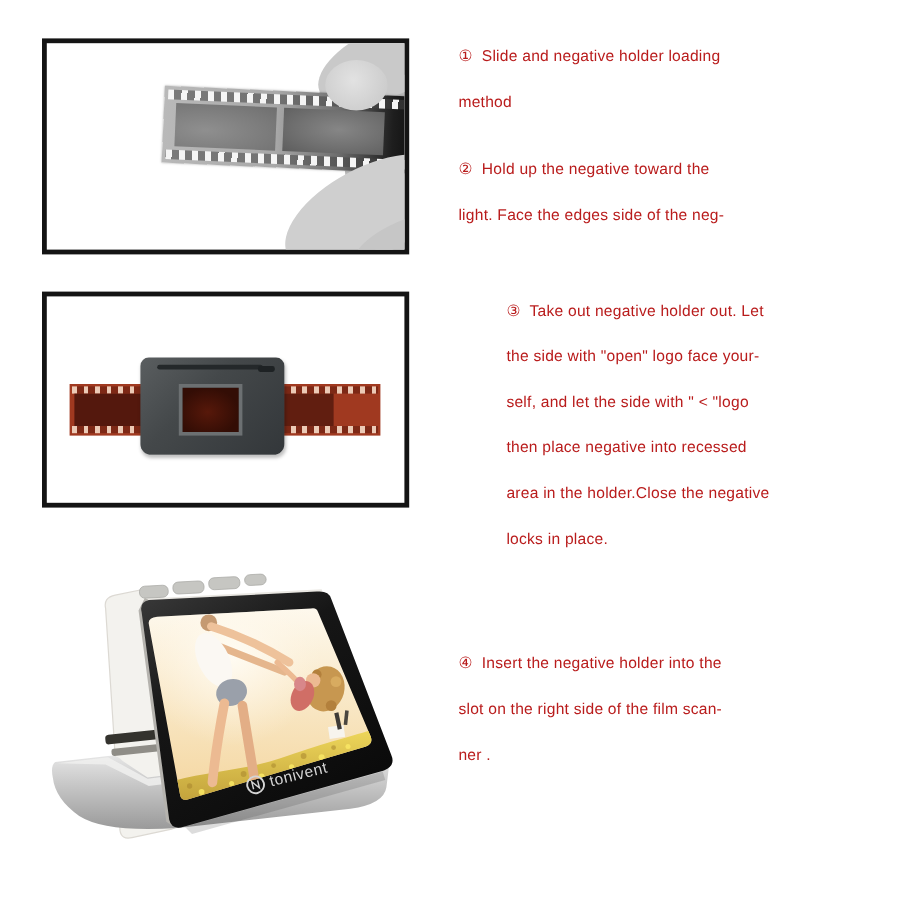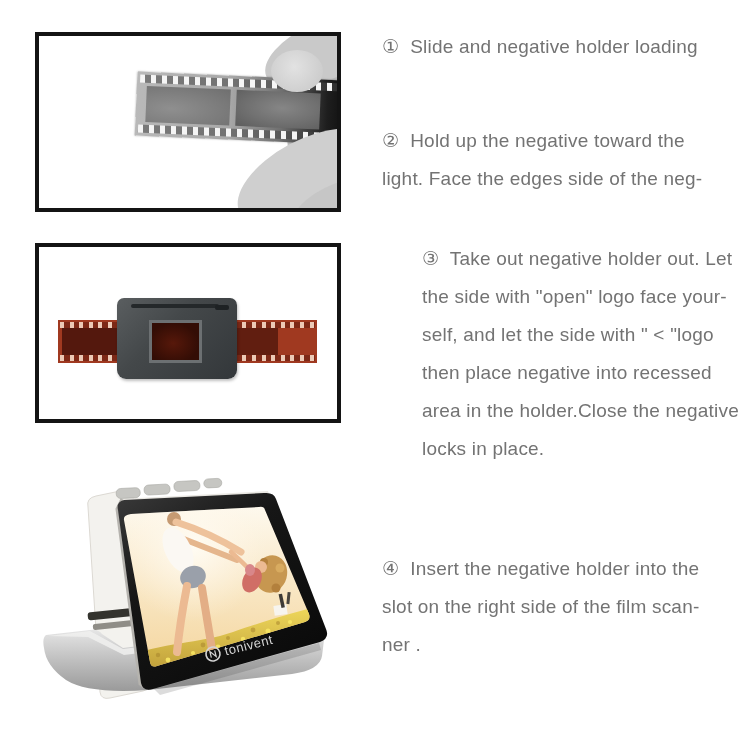--- a/index.html
+++ b/index.html
@@ -1,19 +1,19 @@
 <!DOCTYPE html>
 <html><head>
 <meta charset="utf-8">
 <style>
   html,body{margin:0;padding:0;background:#ffffff;}
   .canvas{position:relative;width:750px;height:750px;background:#ffffff;overflow:hidden;
           font-family:"Liberation Sans","DejaVu Sans",sans-serif;}
   
-  .para{position:absolute;left:382px;width:362px;color:#737373;font-size:19px;
+  .para{position:absolute;left:382px;width:362px;color:#b91c1c;font-size:13px;
         line-height:38px;letter-spacing:0.2px;}
   .line{white-space:pre;}
   
   .figbox{position:absolute;left:35px;width:306px;height:180px;border:4px solid #141414;
           background:#ffffff;box-sizing:border-box;overflow:hidden;}
   
   .hand{position:absolute;border-radius:50%;}
   .film-bw{position:absolute;left:97px;top:40px;width:208px;height:64px;
            transform:rotate(2.5deg);z-index:2;
            background:linear-gradient(90deg,#b9b9b9 0%,#a8a8a8 45%,#6f6f6f 70%,#1e1e1e 92%,#111 100%);
@@ -169,35 +169,36 @@
     <g fill="#c6c6c2" stroke="#a8a8a4" stroke-width="0.6" transform="rotate(-3 140 36)">
       <rect x="88" y="34" width="24" height="10" rx="4.5"></rect>
       <rect x="116" y="32" width="26" height="10" rx="4.5"></rect>
       <rect x="146" y="30" width="26" height="10" rx="4.5"></rect>
       <rect x="176" y="29" width="18" height="9" rx="4.5"></rect>
     </g>
   </svg>
 
   <div class="para" style="top:28px;">
     <div class="line">①  Slide and negative holder loading</div>
+    <div class="line">method</div>
   </div>
 
   <div class="para" style="top:122px;">
     <div class="line">②  Hold up the negative toward the</div>
     <div class="line">light. Face the edges side of the neg-</div>
   </div>
 
   <div class="para" style="top:240px;margin-left:40px;">
     <div class="line">③  Take out negative holder out. Let</div>
     <div class="line">the side with "open" logo face your-</div>
     <div class="line">self, and let the side with " &lt; "logo</div>
     <div class="line">then place negative into recessed</div>
     <div class="line">area in the holder.Close the negative</div>
     <div class="line">locks in place.</div>
   </div>
 
-  <div class="para" style="top:550px;">
+  <div class="para" style="top:534px;">
     <div class="line">④  Insert the negative holder into the</div>
     <div class="line">slot on the right side of the film scan-</div>
     <div class="line">ner .</div>
   </div>
 
 </div>
 
 </body></html>

